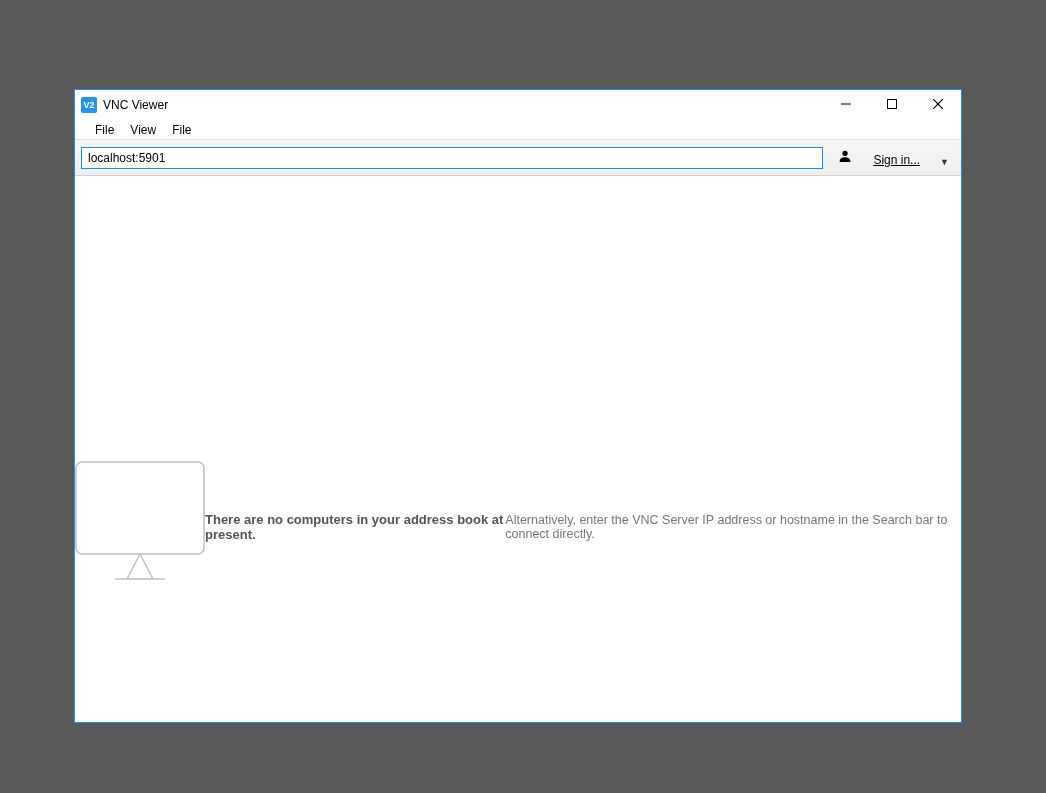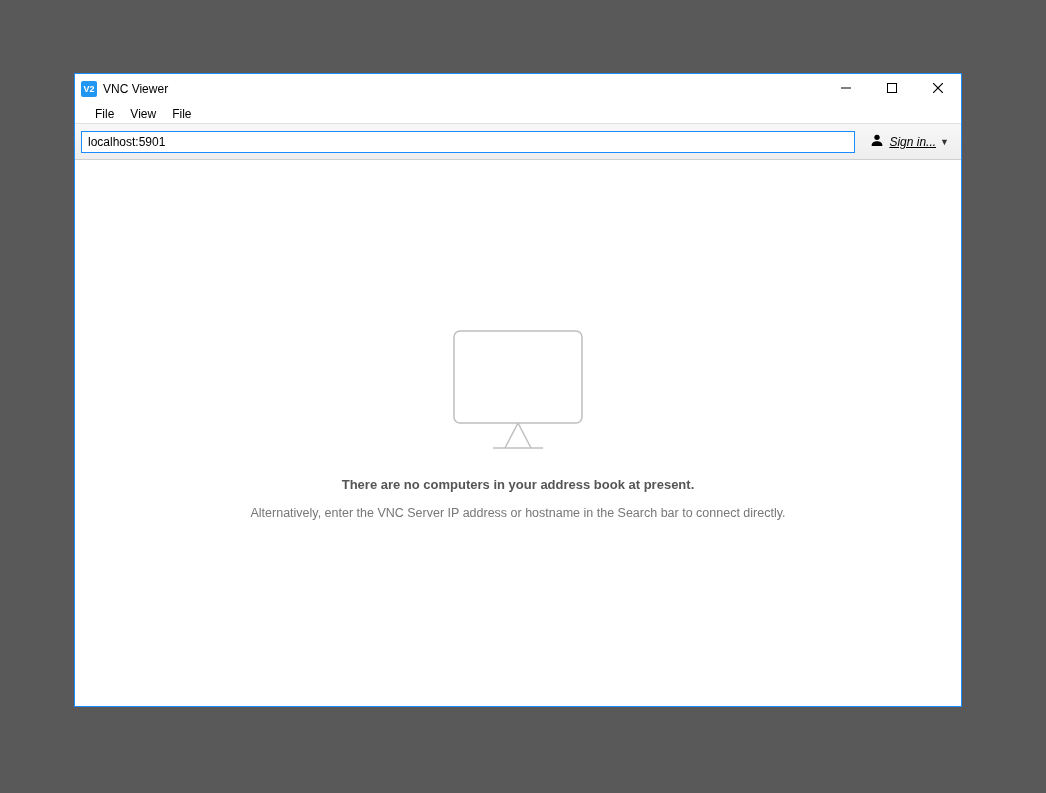--- a/index.html
+++ b/index.html
@@ -8,21 +8,21 @@
       font-family: "Segoe UI", Tahoma, sans-serif;
       font-size: 12px;
       width: 1046px;
       height: 793px;
       overflow: hidden;
       position: relative;
     }
     .window {
       position: absolute;
       left: 74px;
-      top: 73px;
+      top: 89px;
       width: 888px;
       height: 634px;
       background: #fde047;
       border: 1px solid #1a8cff;
       display: flex;
       flex-direction: column;
     }
     .titlebar {
       height: 30px;
       background: #ffffff;
@@ -88,35 +88,34 @@
       height: 22px;
       border: 1px solid #1a8cff;
       background: #ffffff;
       padding: 0 6px;
       font-size: 12px;
       font-family: inherit;
       outline: none;
     }
     .signin {
       display: flex;
-      align-items: center;
-      gap: 4px;
+      align-items: flex-end;
+      gap: 20px;
       padding: 0 6px;
       cursor: pointer;
       font-size: 12px;
-      font-style: italic;
     }
     .signin .user-icon svg { width: 16px; height: 16px; }
     .signin .label { text-decoration: underline; }
     .signin .chevron { font-size: 9px; color: #333; }
     .content {
       flex: 1;
       background: #ffffff;
       display: flex;
-      flex-direction: column;
+      flex-direction: row;
       align-items: center;
       justify-content: flex-start;
       padding-top: 170px;
       text-align: left;
       color: #666;
     }
     .monitor-icon {
       margin-bottom: 24px;
     }
     .monitor-icon svg { width: 130px; height: 120px; }

